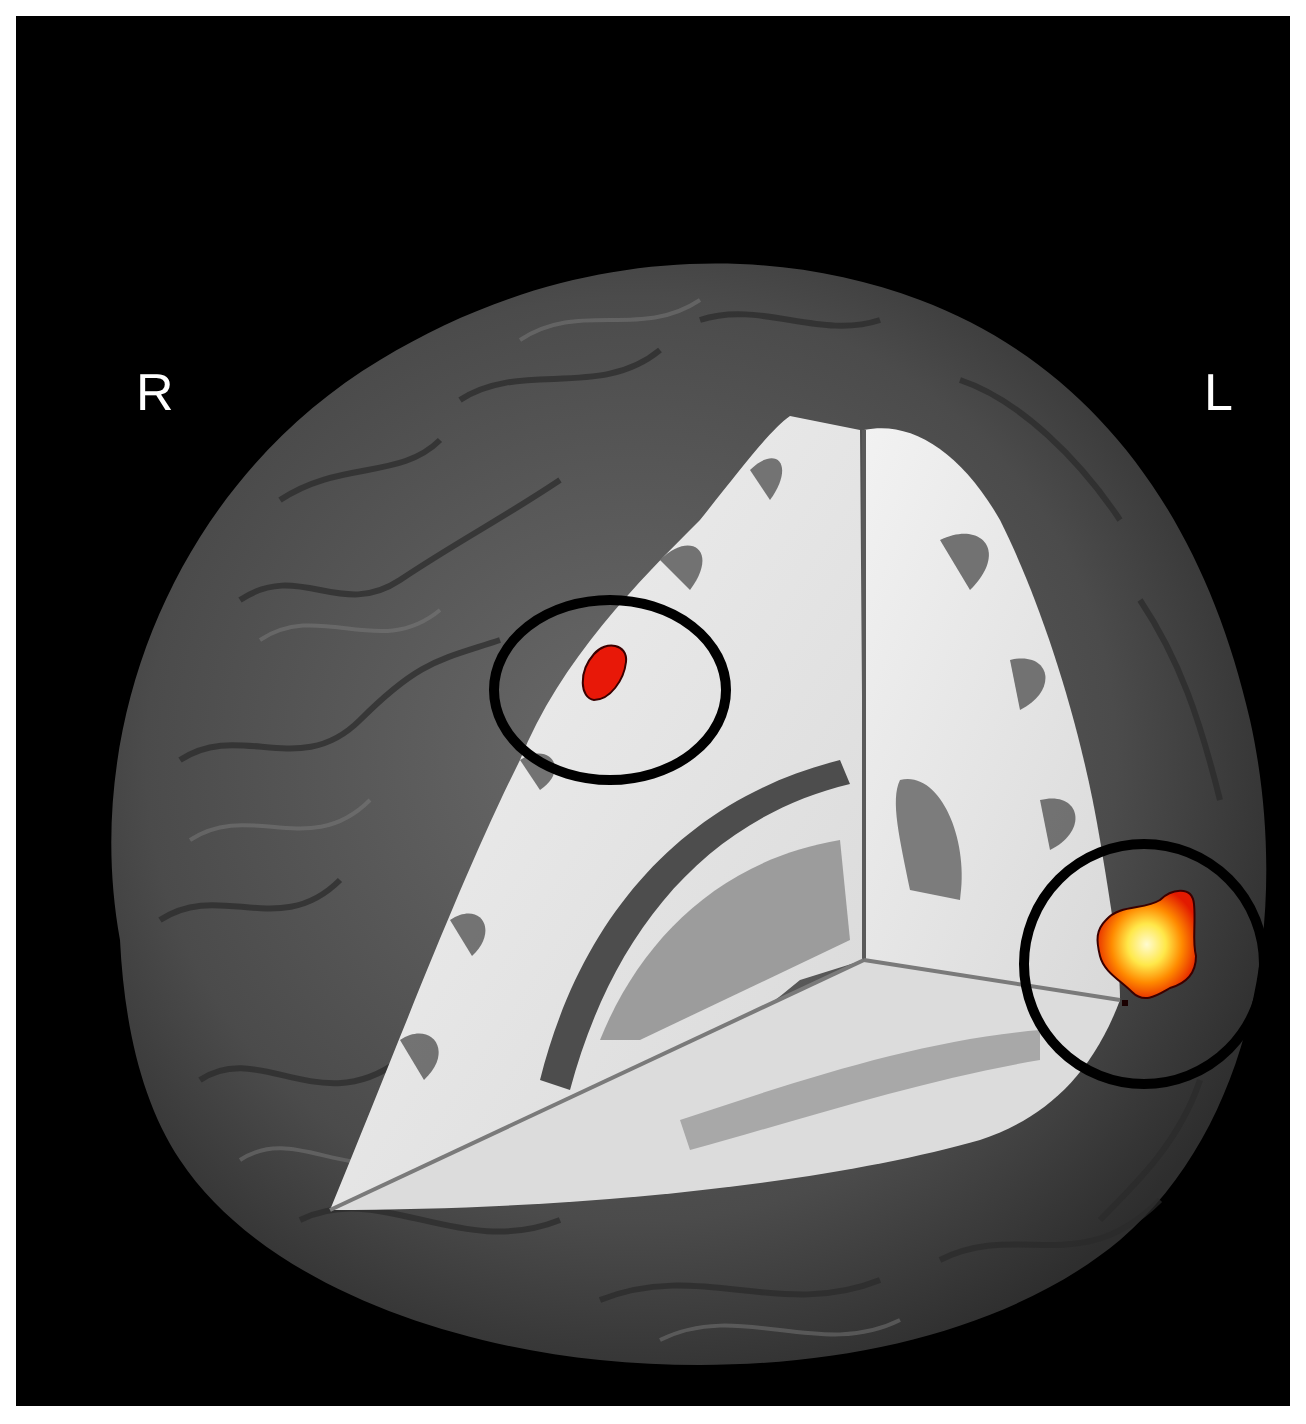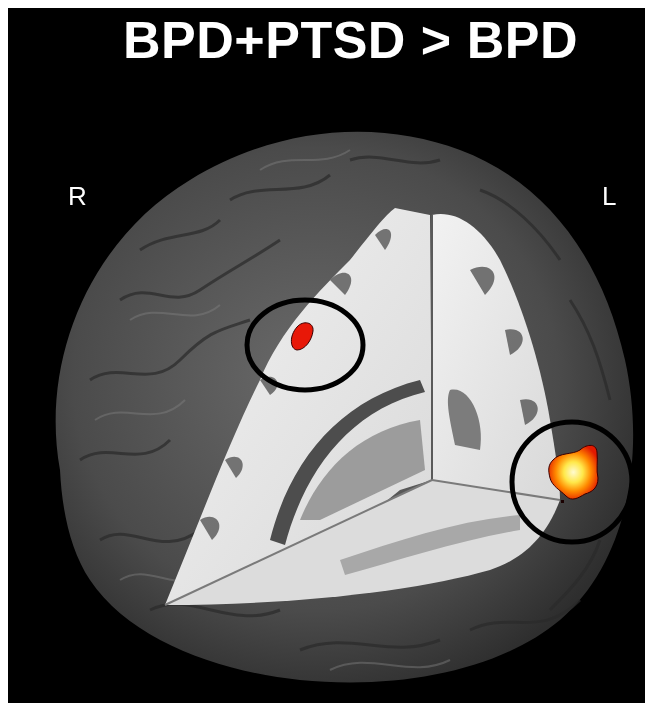--- a/index.html
+++ b/index.html
@@ -105,16 +105,15 @@
       <path d="M 297 327 C 303 320, 314 322, 313 331 C 312 340, 305 350, 297 350 C 290 349, 289 336, 297 327 Z" fill="#e81808" stroke="#3a0000" stroke-width="1"></path>
     </g>
 
     <g>
       <circle cx="572" cy="482" r="60" fill="none" stroke="#000000" stroke-width="5"></circle>
       <path d="M 553 460 C 560 452, 572 455, 580 450 C 585 445, 596 442, 597 452 C 598 462, 596 470, 598 478 C 598 488, 592 492, 585 494 C 578 498, 572 502, 566 496 C 560 490, 552 486, 550 478 C 548 470, 548 465, 553 460 Z" fill="url(#hotGrad)" stroke="#3a0000" stroke-width="1"></path>
       <rect x="561" y="500" width="3" height="3" fill="#1a0000"></rect>
     </g>
   </svg>
 
-  <div class="title">BPD+PTSD &gt; BPD</div>
   <div class="side-label label-r">R</div>
   <div class="side-label label-l">L</div>
 </div>
 
 </body></html>

